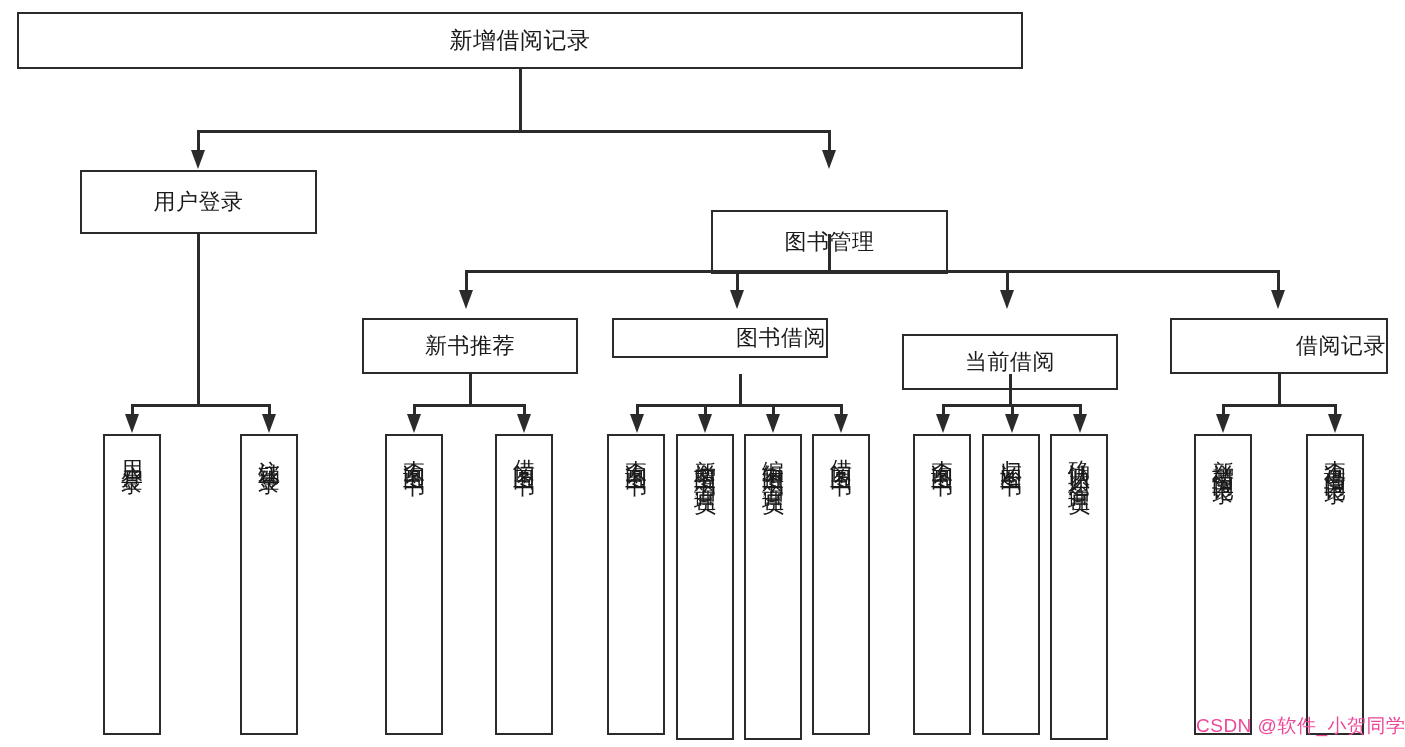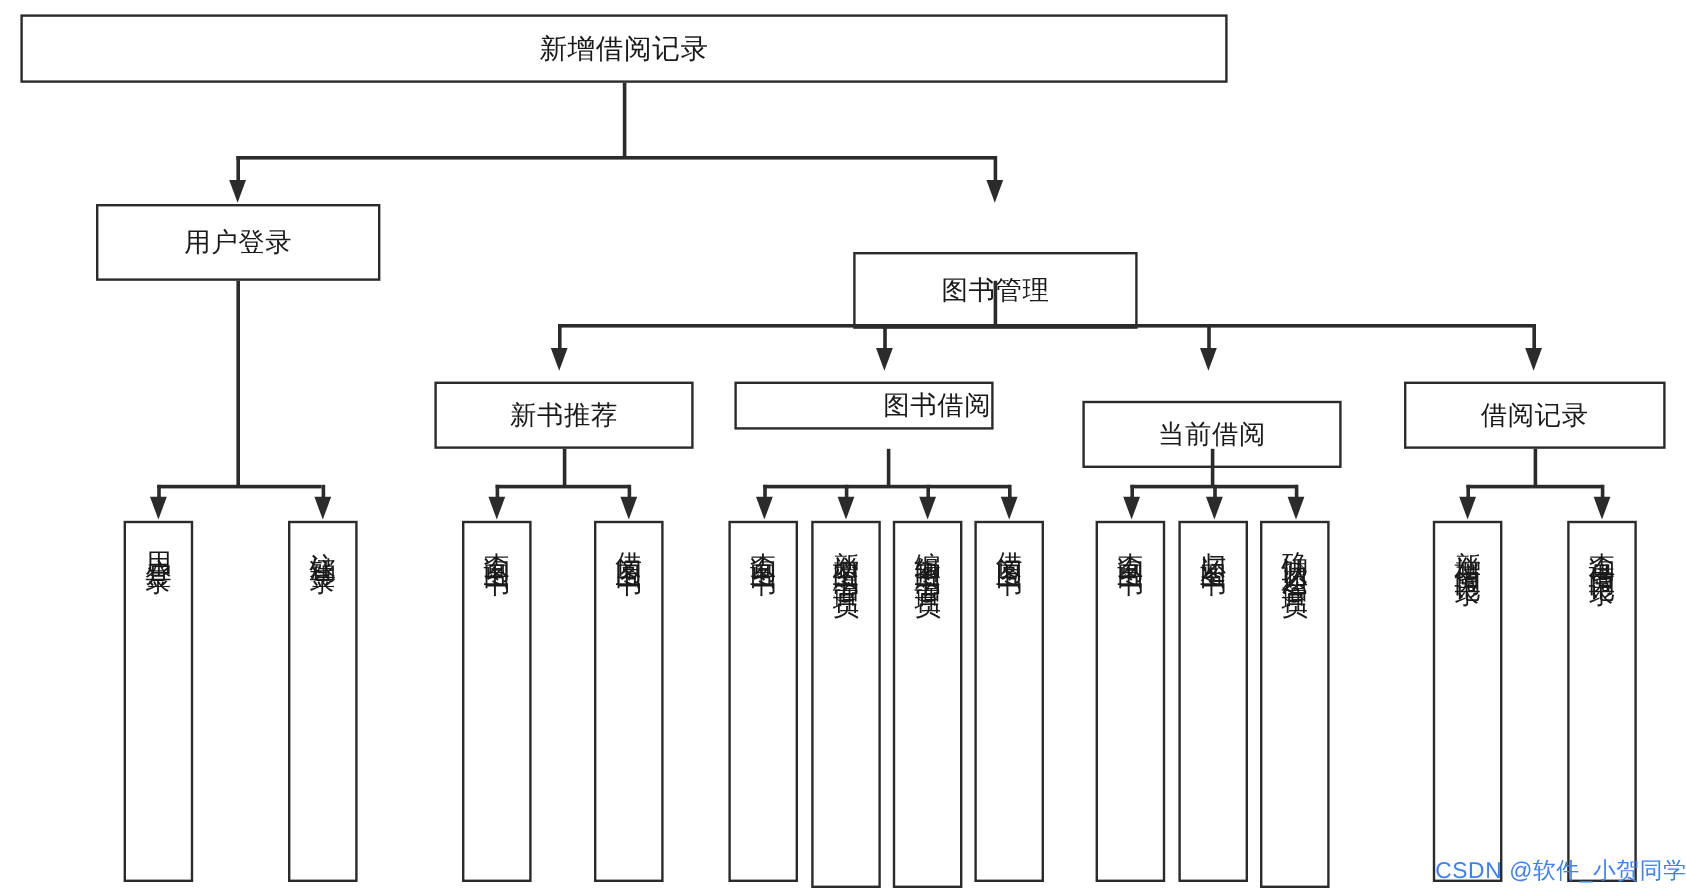--- a/index.html
+++ b/index.html
@@ -70,21 +70,21 @@
     width: 0;
     height: 0;
     border-left: 7.5px solid transparent;
     border-right: 7.5px solid transparent;
     border-top: 19px solid #2b2b2b;
   }
 
   
   #watermark {
     position: absolute;
-    color: #3b82f6;
+    color: #ec4899;
     font-size: 19px;
     white-space: nowrap;
     user-select: none;
     letter-spacing: 0.5px;
   }
 </style>
 </head>
 <body>
 
 <div id="canvas">
@@ -137,21 +137,21 @@
 
   <div class="node h" style="left:362px; top:318px; width:216px; height:56px;align-items:center;">
     <span class="label">新书推荐</span>
   </div>
   <div class="node h" style="left:612px; top:318px; width:216px; height:40px;justify-content:flex-end;">
     <span class="label">图书借阅</span>
   </div>
   <div class="node h" style="left:902px; top:318px; width:216px; height:56px;margin-top:16px;">
     <span class="label">当前借阅</span>
   </div>
-  <div class="node h" style="left:1170px; top:318px; width:218px; height:56px;">
+  <div class="node h" style="left:1170px; top:318px; width:218px; height:56px;justify-content:flex-end;">
     <span class="label">借阅记录</span>
   </div>
 
   <div class="ln v" style="left:469px; top:374px; height:32px;"></div>
   <div class="ln h" style="left:413px; top:404px; width:112px;"></div>
   <div class="ln v" style="left:413px; top:404px; height:12px;"></div>
   <div class="arrow" style="left:407px; top:414px;"></div>
   <div class="ln v" style="left:523px; top:404px; height:12px;"></div>
   <div class="arrow" style="left:517px; top:414px;"></div>
 

